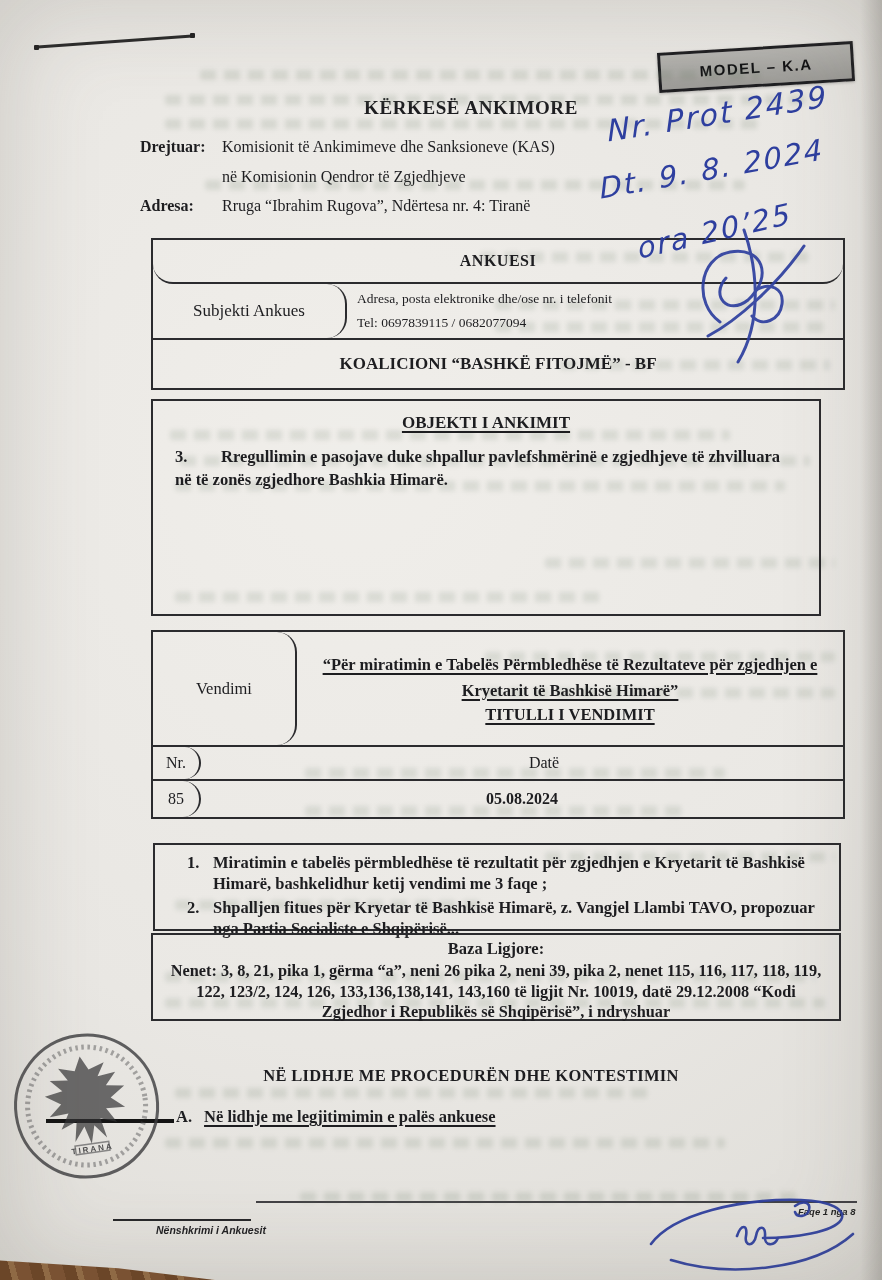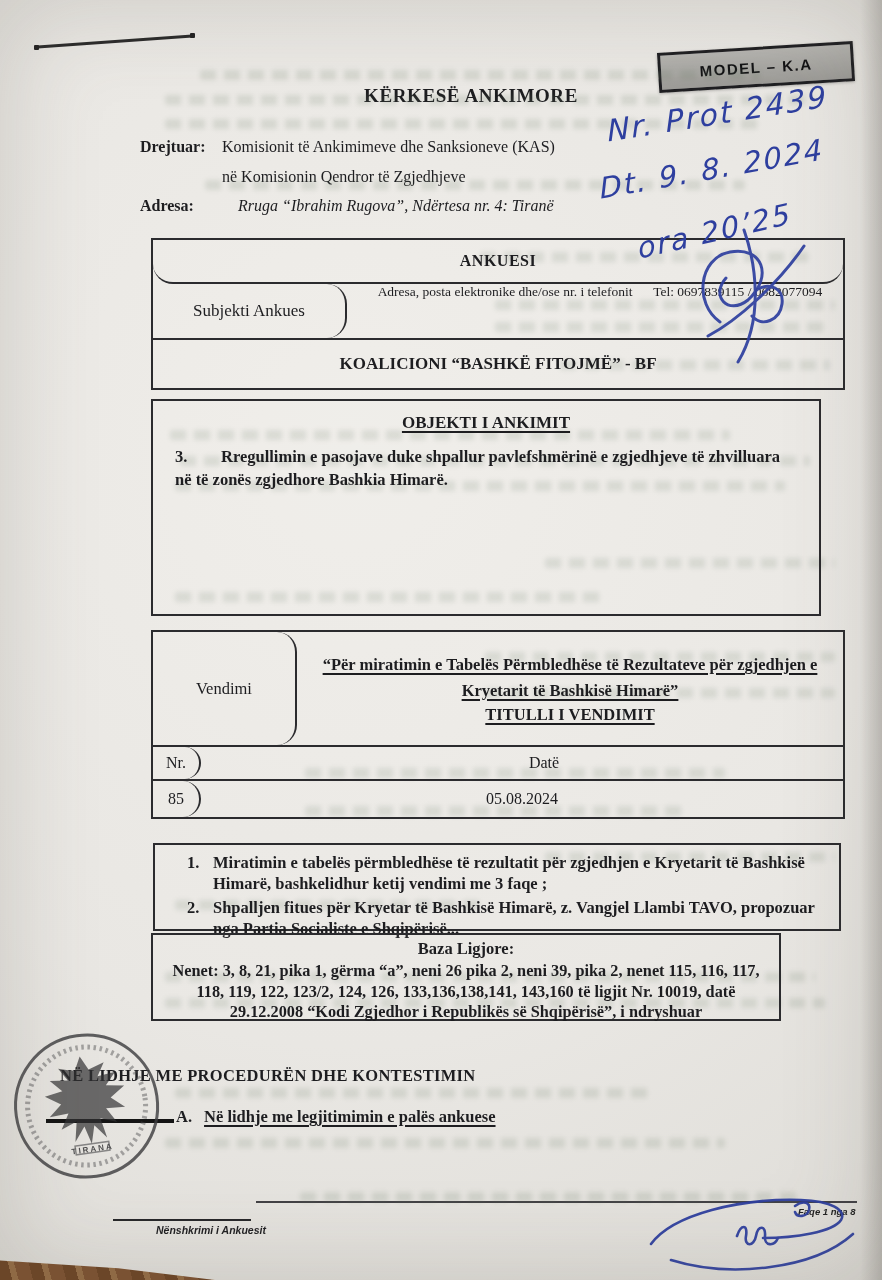--- a/index.html
+++ b/index.html
@@ -14,41 +14,41 @@
   .staple-line{position:absolute; left:36px; top:40px; width:158px; height:3px; background:#2b2b2b;
          transform:rotate(-4deg); border-radius:2px;}
   .staple-dot{position:absolute; width:5px; height:5px; background:#222; border-radius:1px;}
   .badge{
     position:absolute; left:658px; top:47px; width:190px; height:34px;
     background:linear-gradient(#b5b4b0,#9c9b97); border:3px solid #1f1f22;
     transform:rotate(-3.5deg); display:flex; align-items:center; justify-content:center;
     font-family:"Liberation Sans", sans-serif; font-weight:bold; font-size:15px;
     letter-spacing:1.5px; color:#121214; box-shadow:0 1px 3px rgba(0,0,0,.25);
   }
-  .title{position:absolute; left:60px; right:0; top:85px; margin:0; text-align:center;
+  .title{position:absolute; left:60px; right:0; top:85px; margin:12px; text-align:center;
     font-size:19px; font-weight:bold; letter-spacing:.6px;}
   .addr-label{position:absolute; font-weight:bold; font-size:16px;}
   .addr-val{position:absolute; font-size:16px;}
   .hw{position:absolute; font-family:"DejaVu Sans", sans-serif; font-style:italic;
       color:#2e3f9f; letter-spacing:2px; white-space:nowrap; z-index:5;}
   .tbl{position:absolute; border:2px solid #2b2b2e; background:rgba(255,255,255,.06); z-index:2;}
   .row{box-sizing:border-box;}
   .bb{border-bottom:2px solid #2b2b2e;}
   .br{border-right:2px solid #2b2b2e;}
   .flexc{display:flex; align-items:center; justify-content:center;border-radius:20px;}
   .bold{font-weight:bold;}
   .u{text-decoration:underline; text-underline-offset:3px; text-decoration-thickness:1.5px;}
   .boxpad{box-sizing:border-box; padding:8px 22px;}
   .heading-c{text-align:center; font-weight:bold; font-size:17px; margin:4px 0 12px 0;}
   .obj-item{font-weight:bold; font-size:16.5px; line-height:1.42; margin:0 0 13px 0;}
   .obj-num{display:inline-block; width:46px;}
   .dec-item{display:flex; font-weight:bold; font-size:16.5px; line-height:1.28; margin:3px 0;}
   .dec-num{width:26px; flex:none;}
   .baza-text{font-weight:bold; font-size:16.3px; line-height:1.27; text-align:center; margin:2px 6px;}
-  .sec-head{position:absolute; left:60px; right:0; top:1066px; text-align:left;
+  .sec-head{position:absolute; left:60px; right:0; top:1066px; text-align:center;
      font-size:16.5px; font-weight:bold; letter-spacing:.3px; z-index:2;}
   .subsec{position:absolute; left:176px; top:1107px; display:flex; font-size:16.5px; font-weight:bold; z-index:3;}
   .thickline{position:absolute; left:46px; top:1119px; width:128px; height:3.5px; background:#141414; z-index:3;}
   .footer-line{position:absolute; left:256px; top:1201px; width:601px; height:2px; background:#26262a; opacity:.85;}
   .page-ind{position:absolute; left:798px; top:1206px; font-family:"Liberation Sans", sans-serif;
      font-size:9.5px; font-style:italic; font-weight:bold; color:#222;}
   .sig-line{position:absolute; left:113px; top:1219px; width:138px; height:2px; background:#26262a;}
   .sig-label{position:absolute; left:156px; top:1224px; font-family:"Liberation Sans", sans-serif;
      font-size:10.5px; font-style:italic; font-weight:bold; color:#1f1f22;}
   .wood{position:absolute; left:0; top:1252px; width:215px; height:28px; z-index:8;
@@ -99,40 +99,40 @@
   <div class="badge">
     <span>MODEL – K.A</span>
   </div>
 
   <h1 class="title">KËRKESË ANKIMORE</h1>
 
   <div class="addr-label" style="left:140px; top:138px;">Drejtuar:</div>
   <div class="addr-val" style="left:222px; top:138px;">Komisionit të Ankimimeve dhe Sanksioneve (KAS)</div>
   <div class="addr-val" style="left:222px; top:168px;">në Komisionin Qendror të Zgjedhjeve</div>
   <div class="addr-label" style="left:140px; top:197px;">Adresa:</div>
-  <div class="addr-val" style="left:238px; top:197px;font-style:italic;">Rruga “Ibrahim Rugova”, Ndërtesa nr. 4: Tiranë</div>
+  <div class="addr-val" style="left:222px; top:197px;">Rruga “Ibrahim Rugova”, Ndërtesa nr. 4: Tiranë</div>
 
   <div class="hw" style="left:606px; top:96px; font-size:30px; transform:rotate(-9deg) skewX(-6deg);">Nr. Prot 2439</div>
   <div class="hw" style="left:598px; top:152px; font-size:29px; transform:rotate(-10deg) skewX(-6deg);">Dt. 9. 8. 2024</div>
   <div class="hw" style="left:636px; top:214px; font-size:29px; transform:rotate(-13deg) skewX(-6deg);">ora 20’25</div>
 
   <svg class="abs" style="left:686px; top:224px; z-index:5;" width="130" height="145" viewBox="0 0 130 145">
     <g fill="none" stroke="#2e3f9f" stroke-width="3" stroke-linecap="round" opacity="0.92">
       <path d="M34,98 C8,80 12,34 44,28 C76,22 88,52 62,76 C42,92 24,72 40,54"></path>
       <path d="M58,6 C70,40 78,95 52,138"></path>
       <path d="M22,112 C52,96 92,60 118,22"></path>
       <path d="M70,66 C84,58 98,64 96,80 C94,96 76,104 66,92"></path>
     </g>
   </svg>
 
   <div class="tbl" style="left:151px; top:238px; width:690px;">
     <div class="row bb flexc bold" style="height:44px; font-size:16px; letter-spacing:.5px;">ANKUESI</div>
     <div class="row bb" style="height:56px; display:flex;">
       <div class="br flexc" style="width:192px; flex:none; font-size:17px;">Subjekti Ankues</div>
-      <div style="flex:1; display:flex; flex-direction:row; justify-content:space-evenly; padding-left:10px;">
+      <div style="flex:1; display:flex; flex-direction:column; justify-content:space-evenly; padding-left:10px;">
         <div style="font-size:13.5px;">Adresa, posta elektronike dhe/ose nr. i telefonit</div>
         <div style="font-size:13.5px;">Tel: 0697839115 / 0682077094</div>
       </div>
     </div>
     <div class="row flexc bold" style="height:48px; font-size:17px;">KOALICIONI “BASHKË FITOJMË” - BF</div>
   </div>
 
   <div class="tbl boxpad" style="left:151px; top:399px; width:670px; height:217px;">
     <div class="heading-c u">OBJEKTI I ANKIMIT</div>
     <p class="obj-item"><span class="obj-num">3.</span><span>Rregullimin e pasojave duke shpallur pavlefshmërinë e zgjedhjeve të zhvilluara në të zonës zgjedhore Bashkia Himarë.</span></p>
@@ -145,36 +145,36 @@
         <div class="bold u" style="font-size:16.5px; line-height:1.55; margin-top:12px;">“Për miratimin e Tabelës Përmbledhëse të Rezultateve për zgjedhjen e Kryetarit të Bashkisë Himarë”</div>
         <div class="bold u" style="font-size:16.5px; margin-top:2px;">TITULLI I VENDIMIT</div>
       </div>
     </div>
     <div class="row bb" style="height:34px; display:flex;">
       <div class="br flexc" style="width:46px; flex:none; font-size:16px;">Nr.</div>
       <div class="flexc" style="flex:1; font-size:16px;padding-left:44px;">Datë</div>
     </div>
     <div class="row" style="height:36px; display:flex;">
       <div class="br flexc" style="width:46px; flex:none; font-size:16px;">85</div>
-      <div class="flexc" style="flex:1; font-size:16px;">05.08.2024</div>
+      <div class="flexc" style="flex:1; font-size:16px;font-weight:bold;">05.08.2024</div>
     </div>
   </div>
 
   <div class="tbl" style="left:153px; top:843px; width:688px; height:88px; padding:4px 14px 4px 32px; box-sizing:border-box;">
     <div class="dec-item">
       <span class="dec-num">1.</span>
       <span>Miratimin e tabelës përmbledhëse të rezultatit për zgjedhjen e Kryetarit të Bashkisë Himarë, bashkelidhur ketij vendimi me 3 faqe ;</span>
     </div>
     <div class="dec-item">
       <span class="dec-num">2.</span>
       <span>Shpalljen fitues për Kryetar të Bashkisë Himarë, z. Vangjel Llambi TAVO, propozuar nga Partia Socialiste e Shqipërisë...</span>
     </div>
   </div>
 
-  <div class="tbl" style="left:151px; top:933px; width:630px; height:88px; padding:4px 8px; box-sizing:border-box;">
+  <div class="tbl" style="left:151px; top:933px; width:690px; height:88px; padding:4px 8px; box-sizing:border-box;">
     <div class="bold" style="text-align:center; font-size:16.5px;">Baza Ligjore:</div>
     <div class="baza-text">Nenet: 3, 8, 21, pika 1, gërma “a”, neni 26 pika 2, neni 39, pika 2, nenet 115, 116, 117, 118, 119, 122, 123/2, 124, 126, 133,136,138,141, 143,160 të ligjit Nr. 10019, datë 29.12.2008 “Kodi Zgjedhor i Republikës së Shqipërisë”, i ndryshuar</div>
   </div>
 
   <div class="sec-head">NË LIDHJE ME PROCEDURËN DHE KONTESTIMIN</div>
   <div class="thickline"></div>
   <div class="subsec">
     <span style="margin-right:12px;">A.</span>
     <span class="u">Në lidhje me legjitimimin e palës ankuese</span>
   </div>

